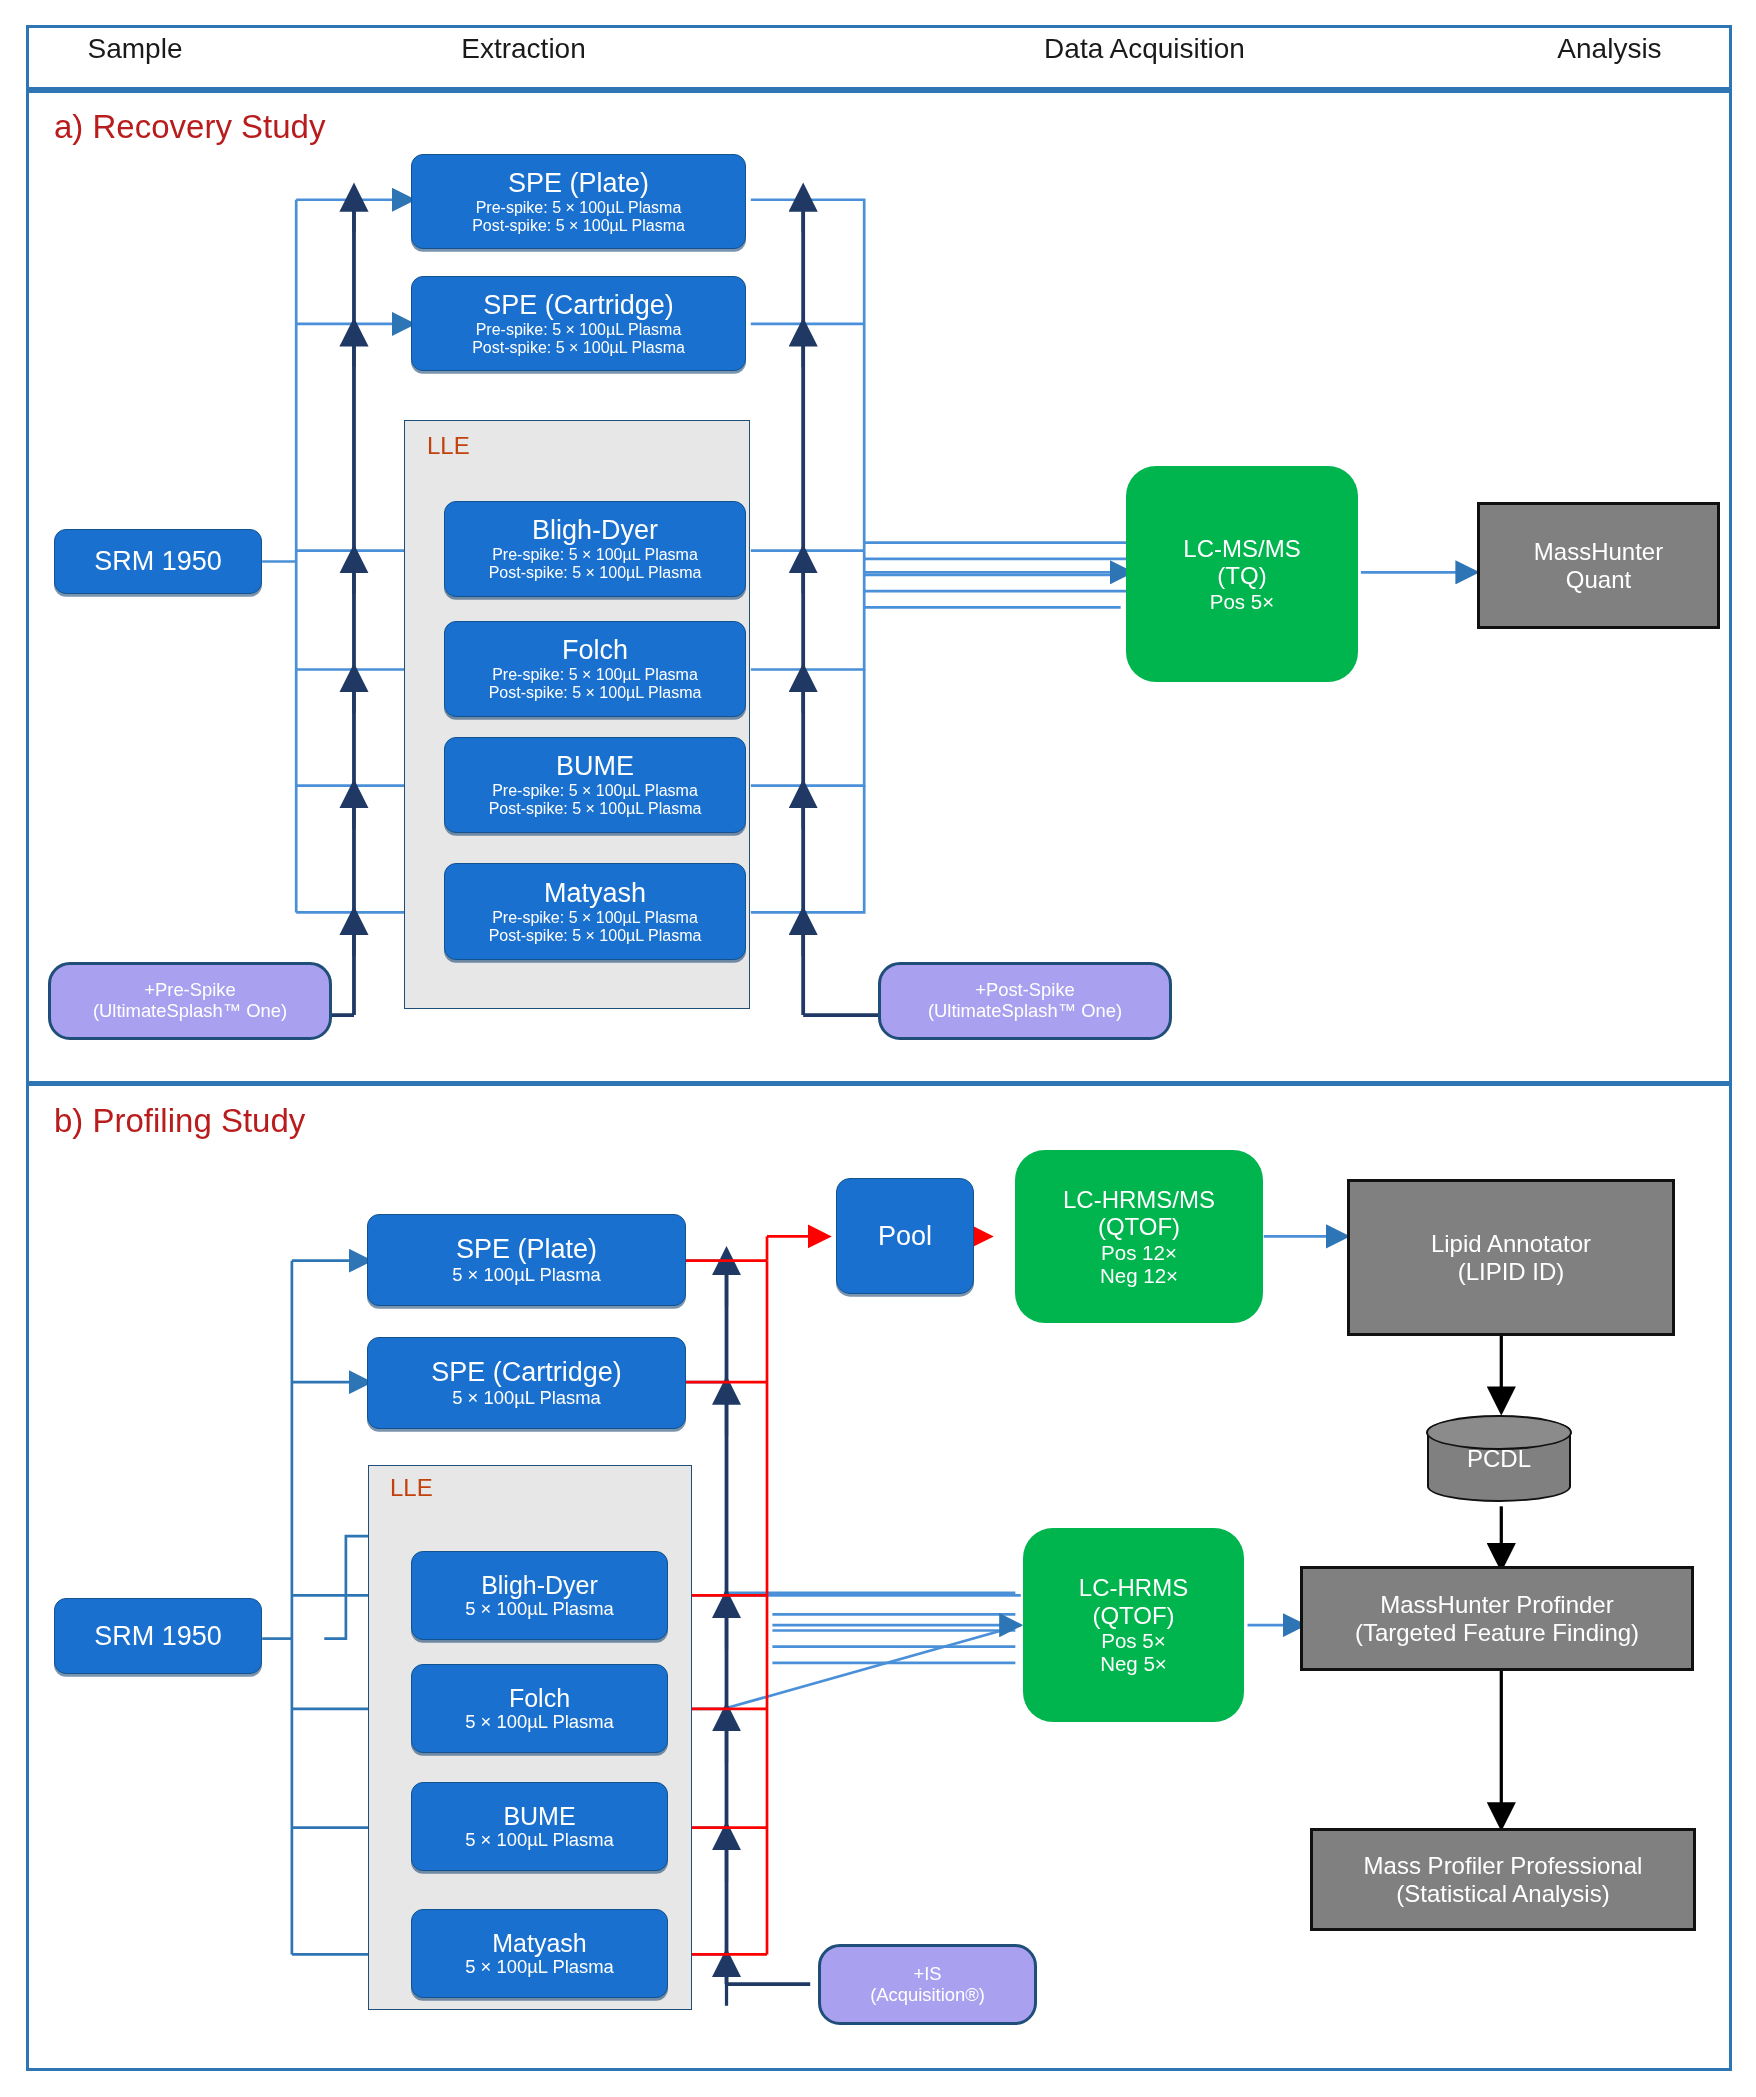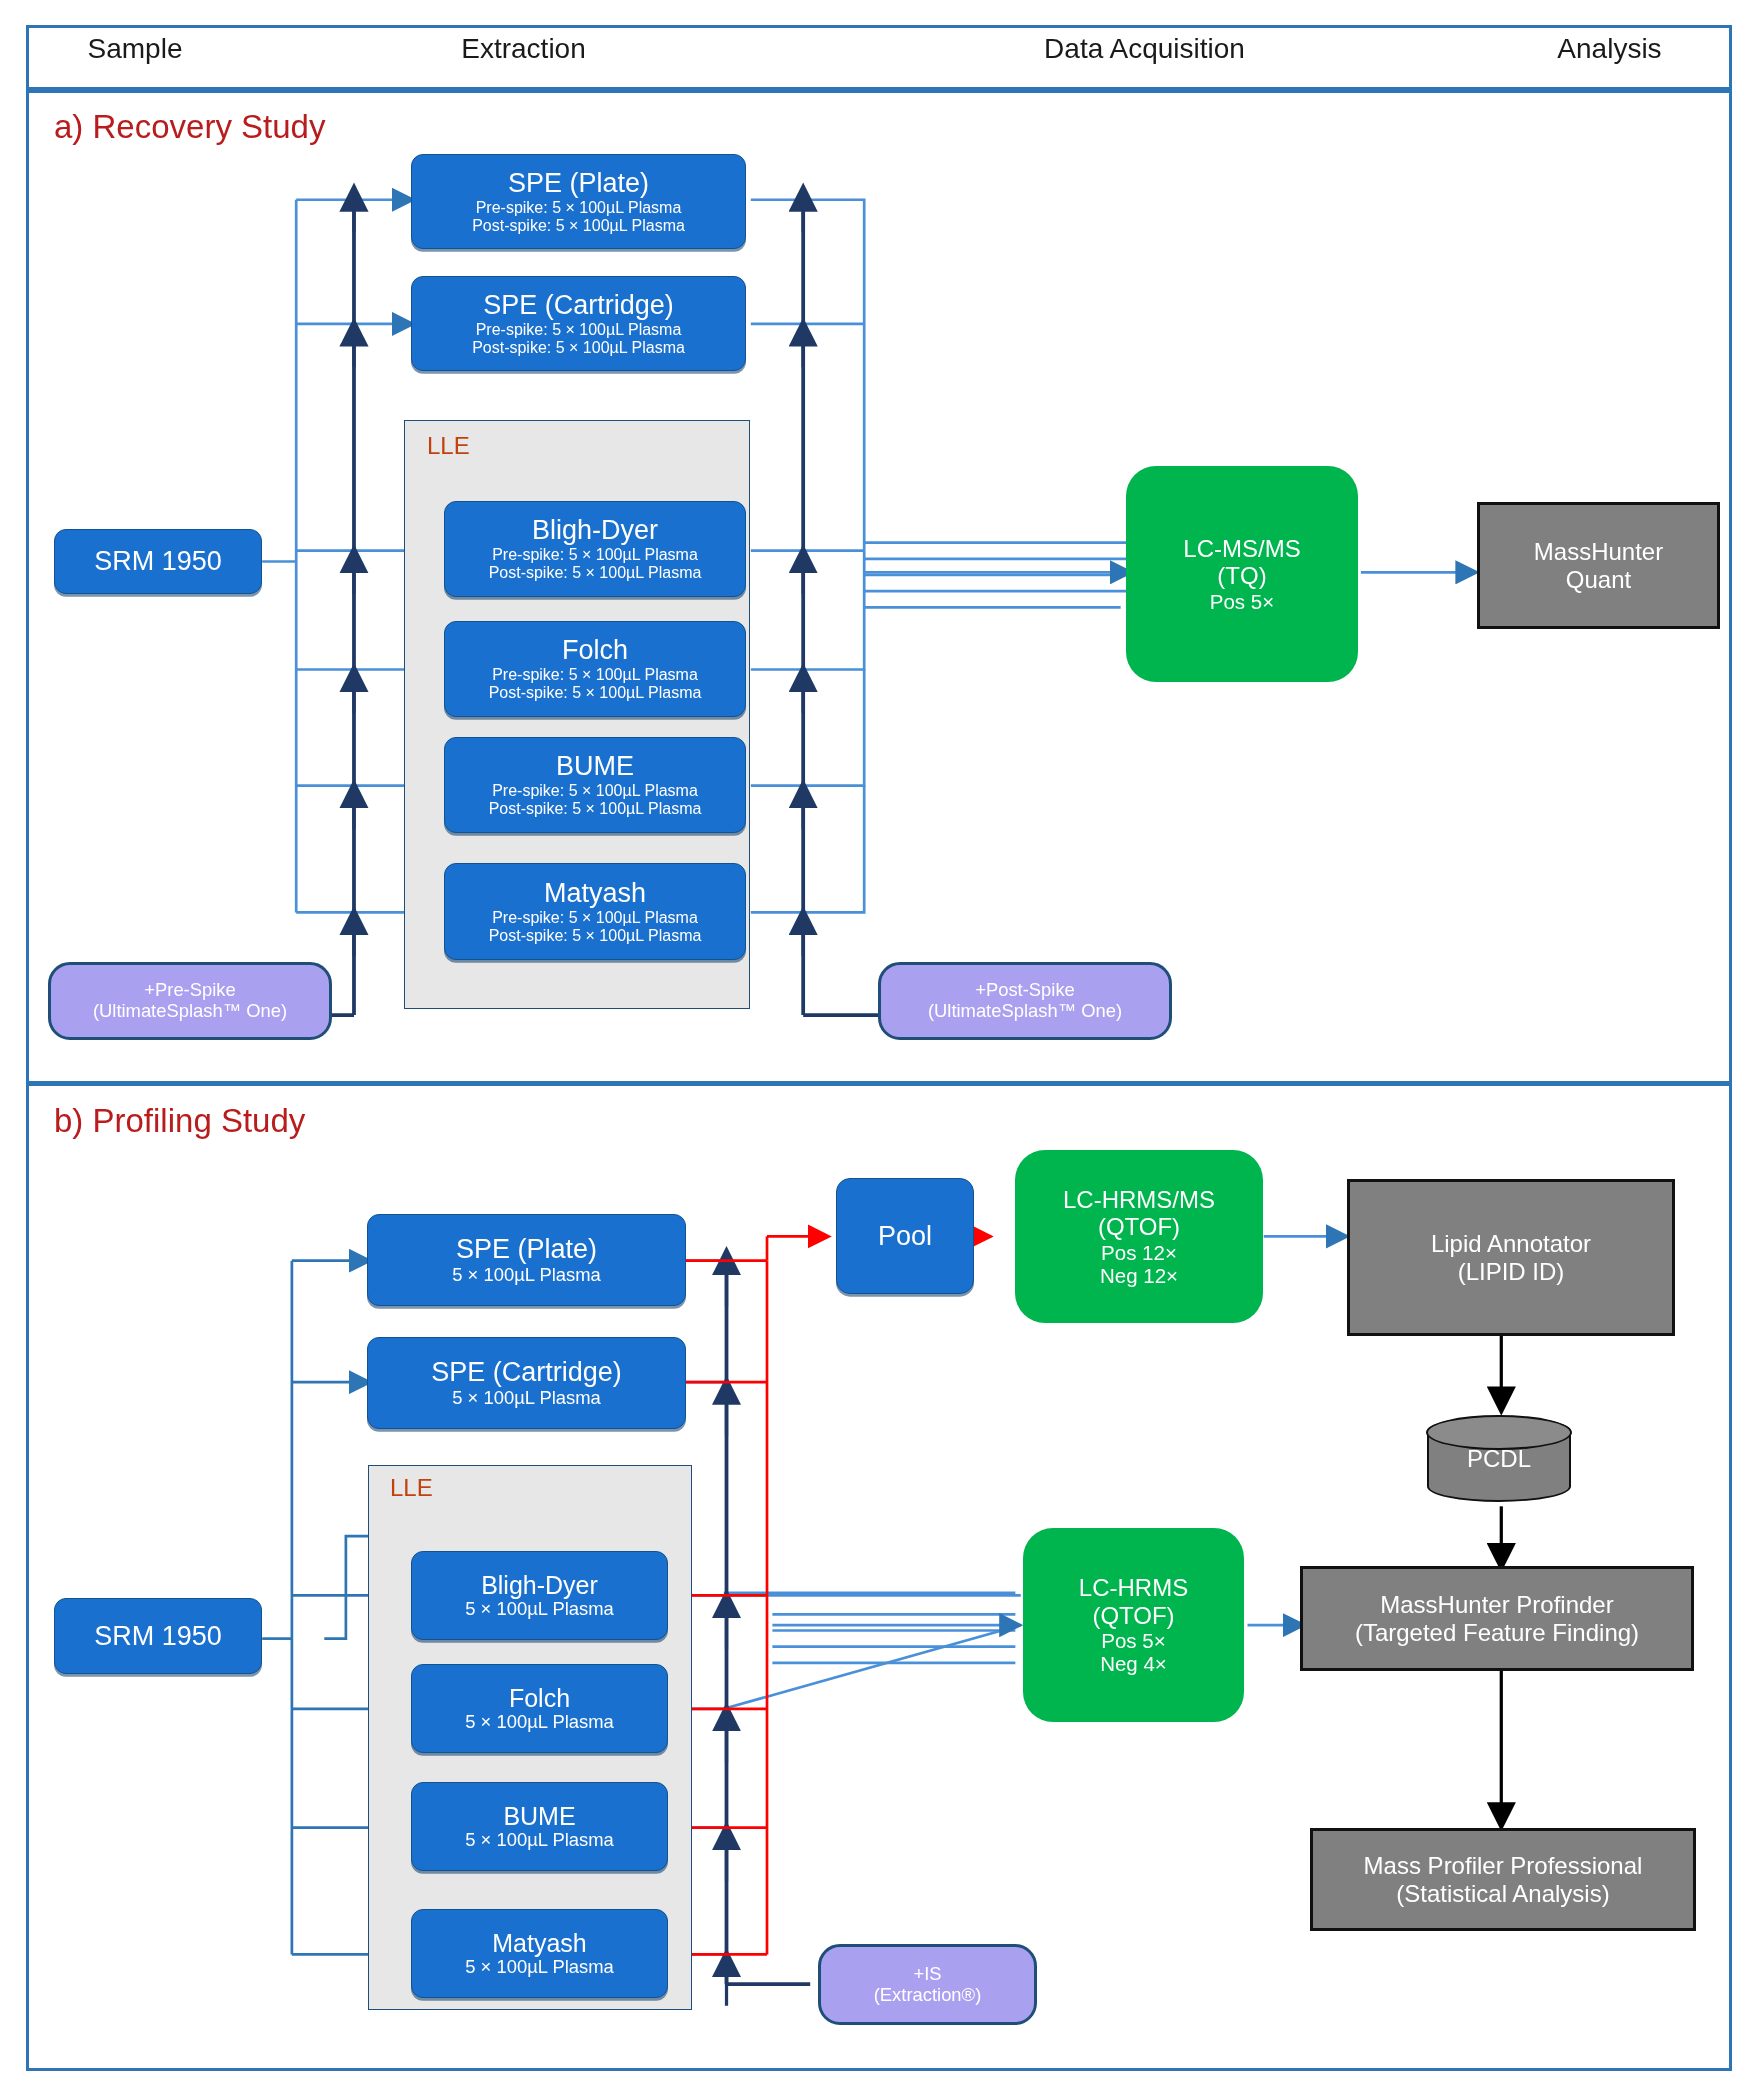--- a/index.html
+++ b/index.html
@@ -378,39 +378,39 @@
     <div class="n-sub lg">5 × 100µL Plasma</div>
   </div>
 
   <div class="node blue" style="left:411px; top:1909px; width:257px; height:89px;">
     <div class="n-title sm">Matyash</div>
     <div class="n-sub lg">5 × 100µL Plasma</div>
   </div>
 
   <div class="node purple" style="left:818px; top:1944px; width:219px; height:81px;justify-content:center;">
     <div class="n-sub lg">+IS</div>
-    <div class="n-sub lg">(Extraction®)</div>
+    <div class="n-sub lg">(Acquisition®)</div>
   </div>
 
   <div class="node blue" style="left:836px; top:1178px; width:138px; height:116px; border-radius:14px;">
     <div class="n-title">Pool</div>
   </div>
 
   <div class="node green" style="left:1015px; top:1150px; width:248px; height:173px;">
     <div class="n-line">LC-HRMS/MS</div>
     <div class="n-line">(QTOF)</div>
     <div class="n-line sm">Pos 12×</div>
     <div class="n-line sm">Neg 12×</div>
   </div>
 
   <div class="node green" style="left:1023px; top:1528px; width:221px; height:194px;">
     <div class="n-line">LC-HRMS</div>
     <div class="n-line">(QTOF)</div>
     <div class="n-line sm">Pos 5×</div>
-    <div class="n-line sm">Neg 4×</div>
+    <div class="n-line sm">Neg 5×</div>
   </div>
 
   <div class="node grey" style="left:1347px; top:1179px; width:328px; height:157px;">
     <div class="n-line">Lipid Annotator</div>
     <div class="n-line">(LIPID ID)</div>
   </div>
 
   <div class="cyl" style="left:1427px; top:1416px; width:144px; height:86px;">
     <span>PCDL</span>
   </div>

